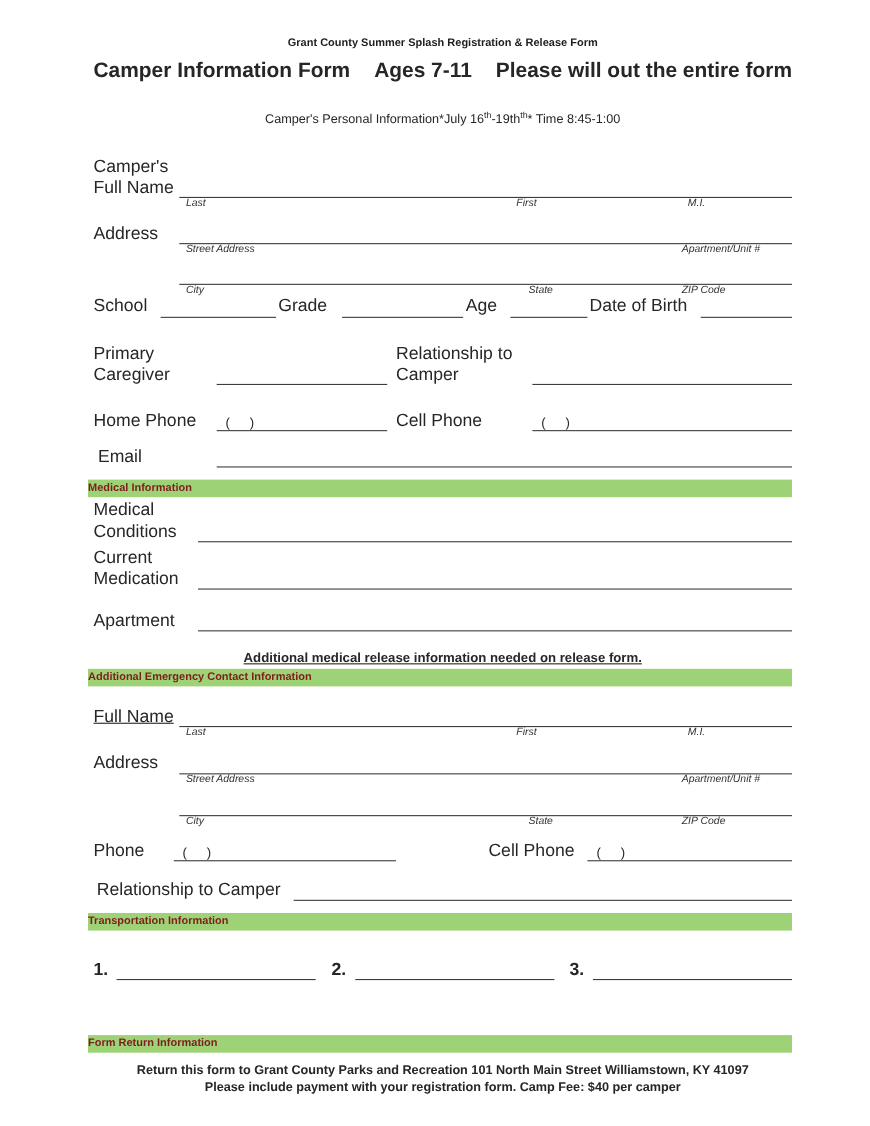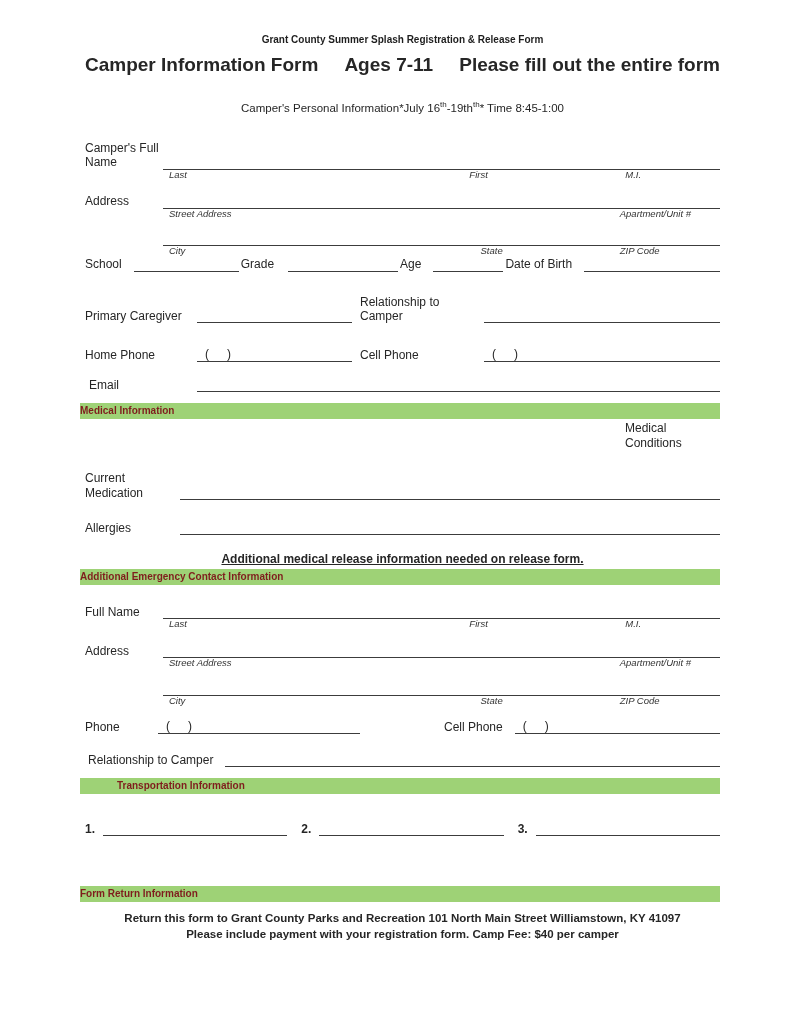--- a/index.html
+++ b/index.html
@@ -12,21 +12,21 @@
   .page { padding: 34px 71px 0 85px; }
 
   
   .title { text-align: center; font-weight: bold; font-size: 10px; color: #1e1e1e; }
   .header-row { display: flex; justify-content: space-between; align-items: baseline; margin-top: 9px; font-weight: bold; font-size: 19px; }
   .subtitle { text-align: center; margin-top: 24px; font-size: 11.5px; }
   .subtitle sup { font-size: 8px; }
 
   
   .frow { display: flex; align-items: flex-end; }
-  .flabel { font-size: 12px; line-height: 1.2; flex-shrink: 0; }
+  .flabel { font-size: 16px; line-height: 1.2; flex-shrink: 0; }
   .fline {
     border-bottom: 1.2px solid #3c3c3c; height: 16px; position: relative;
     display: flex; align-items: flex-end;
   }
   .grow { flex: 1 1 auto; }
   .sub { position: absolute; top: 100%; font-style: italic; font-size: 9.5px; color: #333; white-space: nowrap; }
   .paren { font-size: 12px; padding-left: 8px; letter-spacing: 2px; }
 
   .lab-col { width: 78px; }
   .lab-col2 { width: 112px; }
@@ -46,21 +46,21 @@
 </style>
 </head>
 <body>
 
 <div class="page">
 
   <div class="title">Grant County Summer Splash Registration &amp; Release Form</div>
   <div class="header-row">
     <span>Camper Information Form</span>
     <span>Ages 7-11</span>
-    <span>Please fill out the entire form</span>
+    <span>Please will out the entire form</span>
   </div>
   <div class="subtitle">
     <span>Camper's Personal Information*July 16</span><sup>th</sup><span>-19th</span><sup>th</sup><span>* Time 8:45-1:00</span>
   </div>
 
   <div class="frow" style="margin-top:27px;">
     <span class="flabel lab-col">Camper's Full Name</span>
     <span class="fline grow">
       <i class="sub" style="left:6px;">Last</i>
       <i class="sub" style="left:55%;">First</i>
@@ -115,38 +115,38 @@
     </span>
   </div>
 
   <div class="frow" style="margin-top:14px;">
     <span class="flabel lab-col2" style="padding-left:4px;">Email</span>
     <span class="fline grow"></span>
   </div>
 
   <div class="section-bar" style="margin-top:11px;">Medical Information</div>
 
-  <div class="frow" style="margin-top:2px;flex-direction:column;">
+  <div class="frow" style="margin-top:2px;">
     <span class="flabel" style="width:95px;">Medical Conditions</span>
     <span class="fline grow"></span>
   </div>
   <div class="frow" style="margin-top:5px;">
     <span class="flabel" style="width:95px;">Current Medication</span>
     <span class="fline grow"></span>
   </div>
   <div class="frow" style="margin-top:19px;">
-    <span class="flabel" style="width:95px;">Allergies</span>
+    <span class="flabel" style="width:95px;">Apartment</span>
     <span class="fline grow"></span>
   </div>
 
   <div class="note">Additional medical release information needed on release form.</div>
 
   <div class="section-bar" style="margin-top:3px;">Additional Emergency Contact Information</div>
 
-  <div class="frow" style="margin-top:18px;">
+  <div class="frow" style="margin-top:18px;text-decoration:underline;">
     <span class="flabel lab-col">Full Name</span>
     <span class="fline grow">
       <i class="sub" style="left:6px;">Last</i>
       <i class="sub" style="left:55%;">First</i>
       <i class="sub" style="left:83%;">M.I.</i>
     </span>
   </div>
 
   <div class="frow" style="margin-top:23px;">
     <span class="flabel lab-col">Address</span>
@@ -174,21 +174,21 @@
     <span class="fline grow">
       <span class="paren">(&nbsp;&nbsp;&nbsp;)</span>
     </span>
   </div>
 
   <div class="frow" style="margin-top:17px;">
     <span class="flabel" style="padding-left:3px;">Relationship to Camper</span>
     <span class="fline grow" style="margin-left:12px;"></span>
   </div>
 
-  <div class="section-bar" style="margin-top:11px;padding-left:37px;">Transportation Information</div>
+  <div class="section-bar" style="margin-top:11px;">Transportation Information</div>
 
 
   <div class="frow" style="margin-top:26px;">
     <span class="flabel" style="font-weight:bold;">1.</span>
     <span class="fline grow" style="margin-left:8px;margin-right:14px;"></span>
     <span class="flabel" style="font-weight:bold;">2.</span>
     <span class="fline grow" style="margin-left:8px;margin-right:14px;"></span>
     <span class="flabel" style="font-weight:bold;">3.</span>
     <span class="fline grow" style="margin-left:8px;"></span>
   </div>

